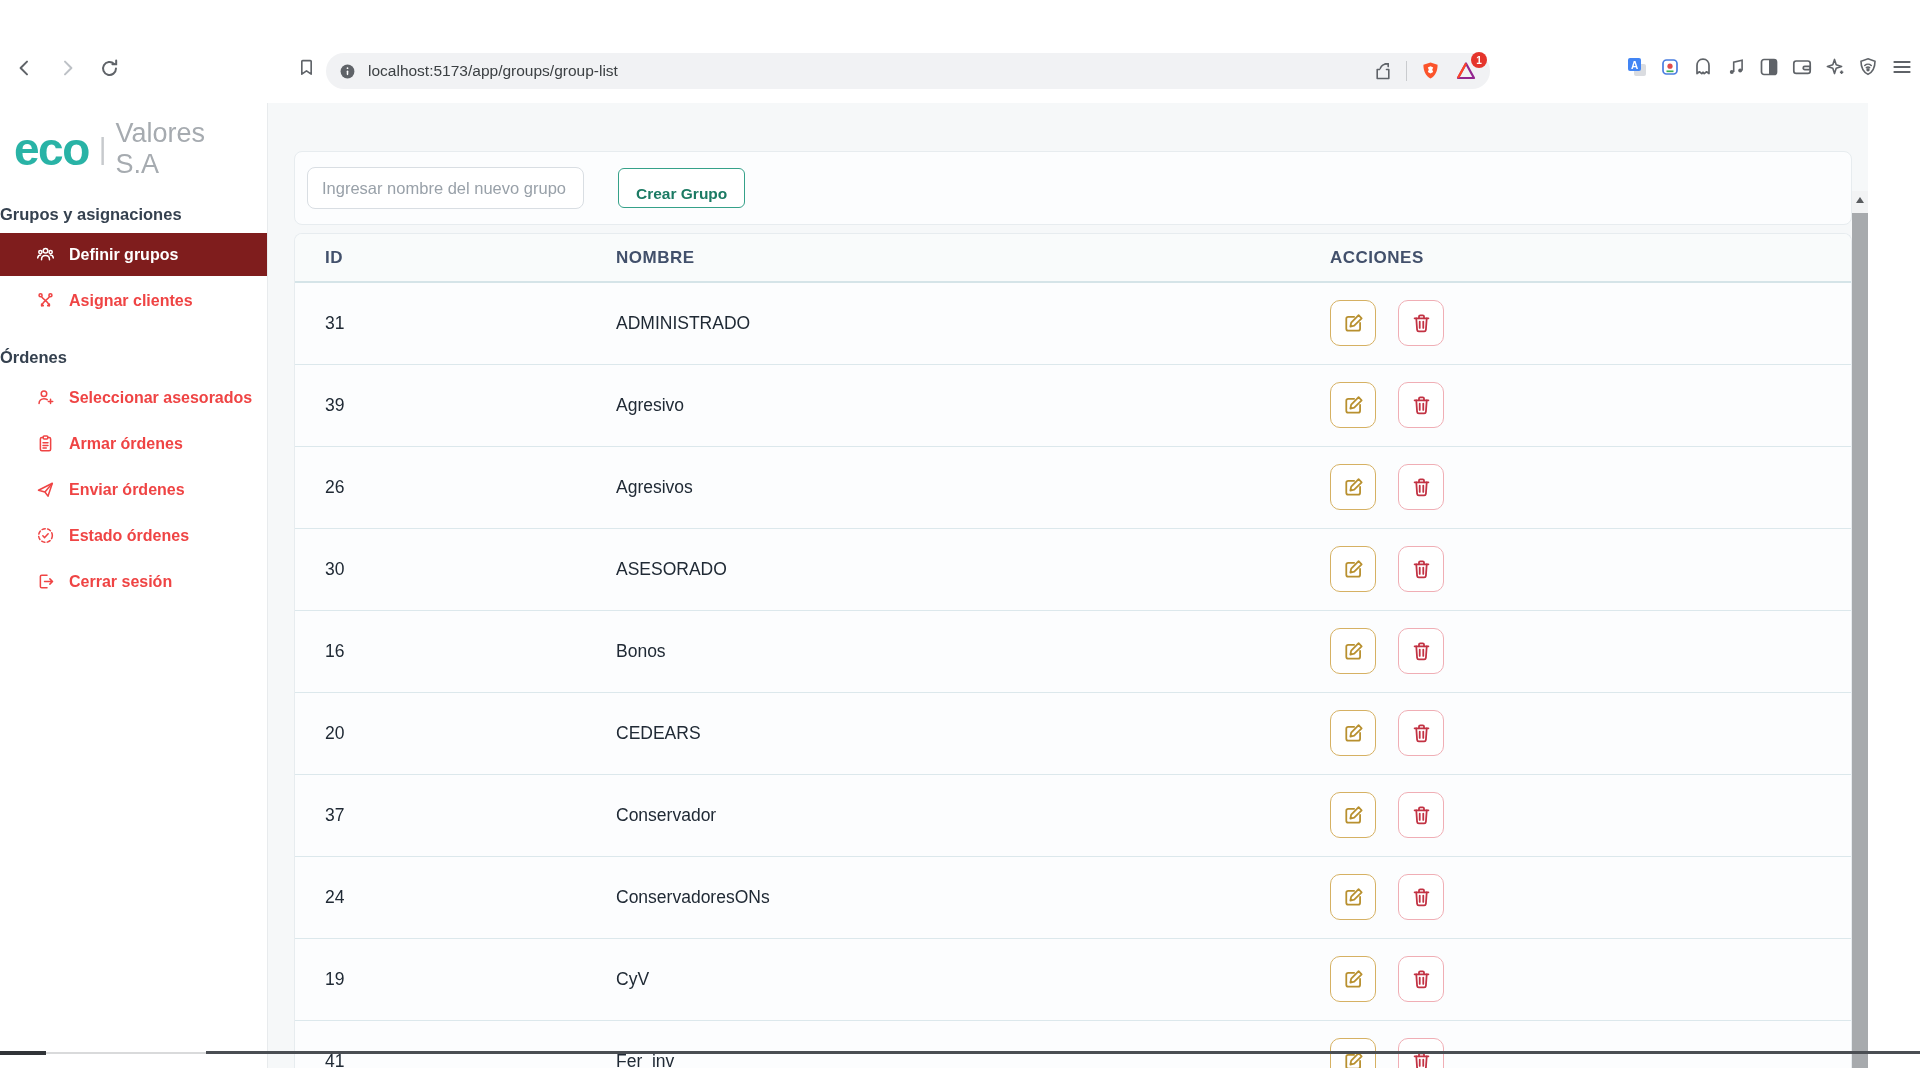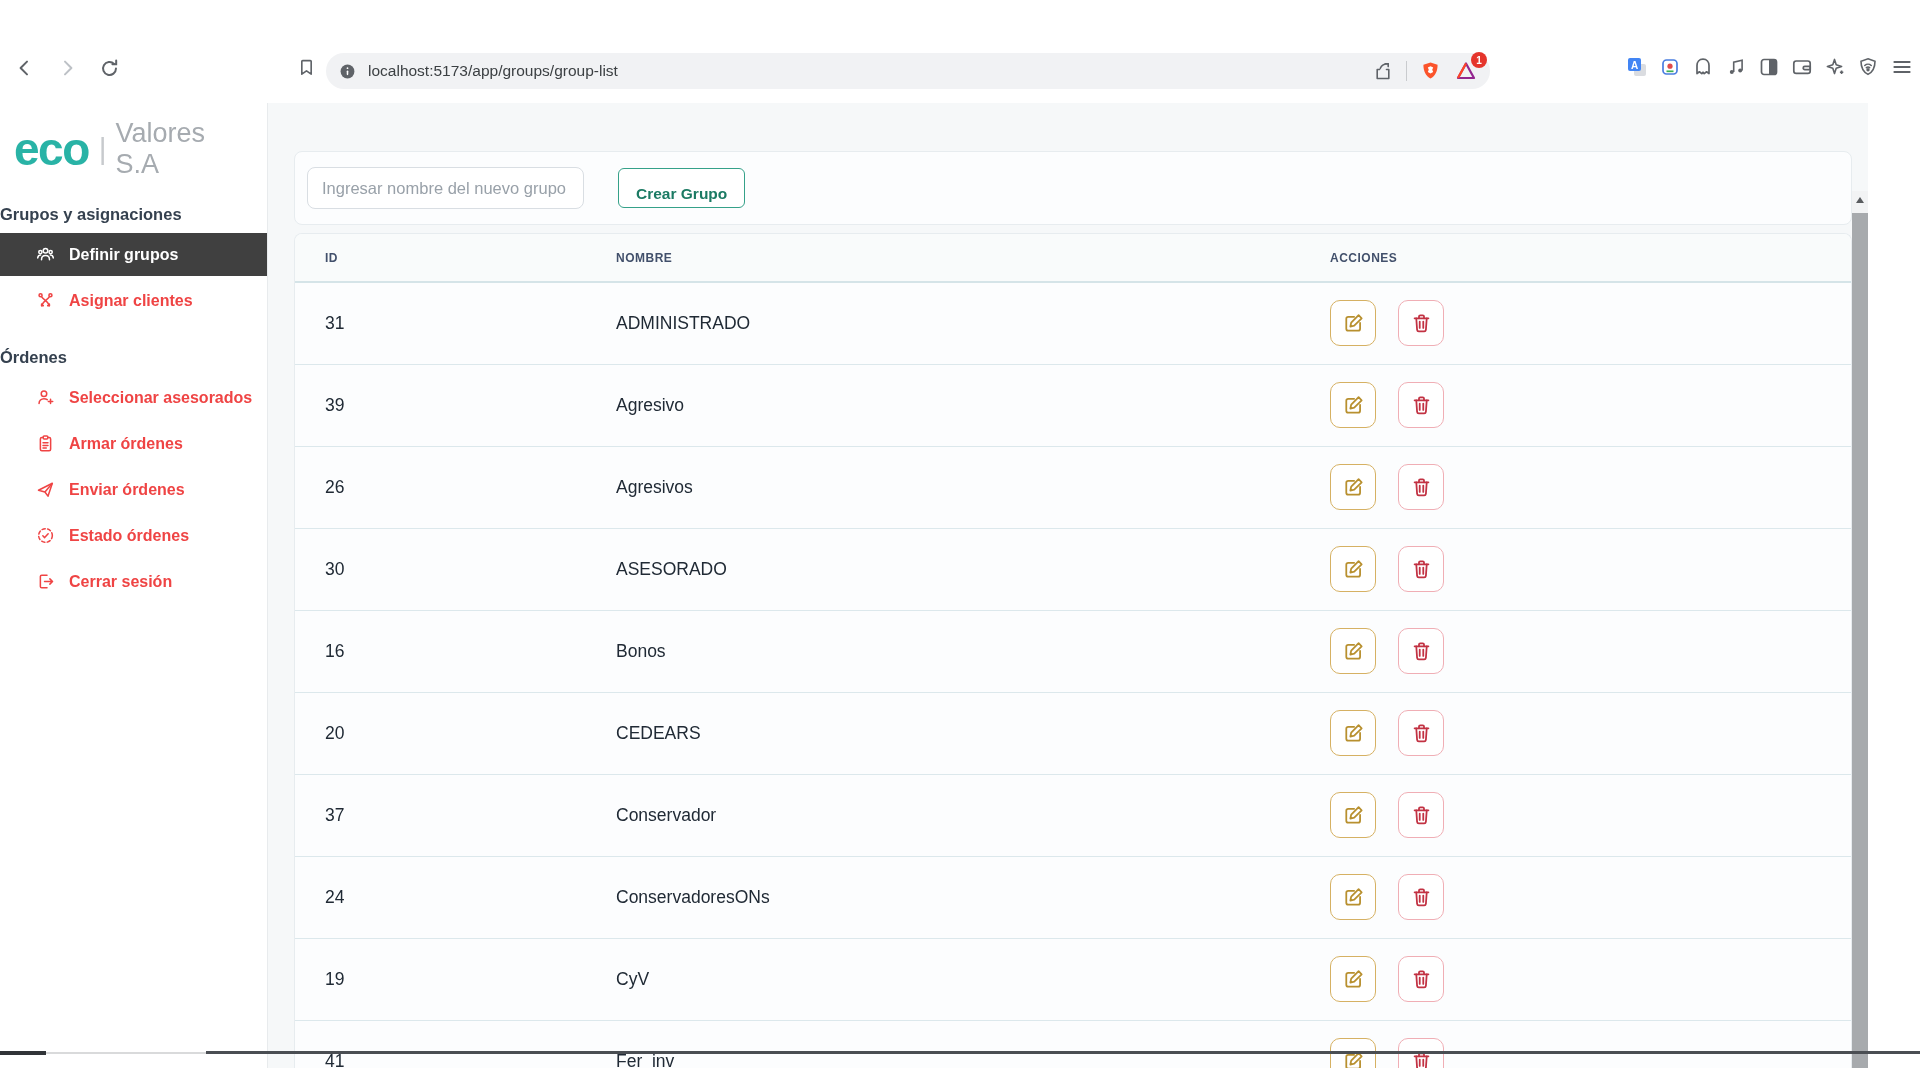--- a/index.html
+++ b/index.html
@@ -28,36 +28,36 @@
   .sidebar { width:268px; flex-shrink:0; background:#fff; border-right:1px solid #e8ebed; }
   .logo { height:92px; display:flex; align-items:center; padding:0 14px; }
   .logo .brand { font-size:46px; font-weight:bold; color:#29b3a6; letter-spacing:-1.5px; }
   .logo .sep { font-size:30px; color:#c7cacd; margin:0 9px 0 10px; font-weight:normal; }
   .logo .lname { font-size:27px; color:#a6abb0; }
   .sec-label { padding:10px 0 9px; font-size:16.5px; font-weight:bold; color:#35414f; }
   .sec-label.second { margin-top:16px; }
   .side-item { height:43px; margin-bottom:3px; display:flex; align-items:center; gap:14px;
     padding-left:36px; font-size:16px; font-weight:bold; color:#ef4444; cursor:pointer; }
   .side-item svg { flex-shrink:0; }
-  .side-item.active { background:#404040; color:#fff; }
+  .side-item.active { background:#7f1d1d; color:#fff; }
 
   
   .content { flex:1; padding:48px 16px 0 26px; }
   .card { background:#fcfdfe; border:1px solid #e7ecef; border-radius:8px; }
   .toolbar-card { height:74px; display:flex; align-items:center; padding:0 12px; gap:34px; margin-bottom:8px; }
   .group-input { width:277px; height:42px; border:1px solid #d9dee3; border-radius:8px; background:#fff;
     padding:0 14px; font-size:16.5px; color:#1d4ed8; font-family:Liberation Sans, sans-serif; outline:none; }
   .group-input::placeholder { color:#99a1a9; }
   .create-btn { height:40px; padding:16px 17px; border:1.5px solid #35a189; border-radius:6px; background:#fff;
     color:#1b7a63; font-weight:bold; font-size:15.5px; cursor:pointer; font-family:"Liberation Sans", sans-serif; }
 
   .table-card { overflow:hidden; border-bottom:none; border-bottom-left-radius:0; border-bottom-right-radius:0; }
   table { width:100%; border-collapse:collapse; table-layout:fixed; }
   col.c-id { width:291px; } col.c-name { width:714px; }
-  th { height:48px; text-align:left; font-size:12px; font-weight:bold; color:#42506b;
+  th { height:48px; text-align:left; font-size:17px; font-weight:bold; color:#42506b;
     letter-spacing:.5px; background:#f9fbfb; border-bottom:2px solid #d5e4e8; padding-left:30px; }
   td { height:82px; font-size:17.5px; color:#202a35; border-bottom:1px solid #dce8ec; padding-left:30px; background:#fcfdfe; }
   .actions { display:flex; gap:22px; align-items:center; }
   .act { width:46px; height:46px; border-radius:10px; background:#fff; display:flex; align-items:center;
     justify-content:center; cursor:pointer; }
   .act.edit { border:1.5px solid #d6b163; color:#b8902f; }
   .act.del  { border:1.5px solid #f0aeb5; color:#c23243; }
 
   
   .vscroll { position:absolute; right:0; top:88px; width:16px; height:963px; background:#f2f3f4; }

